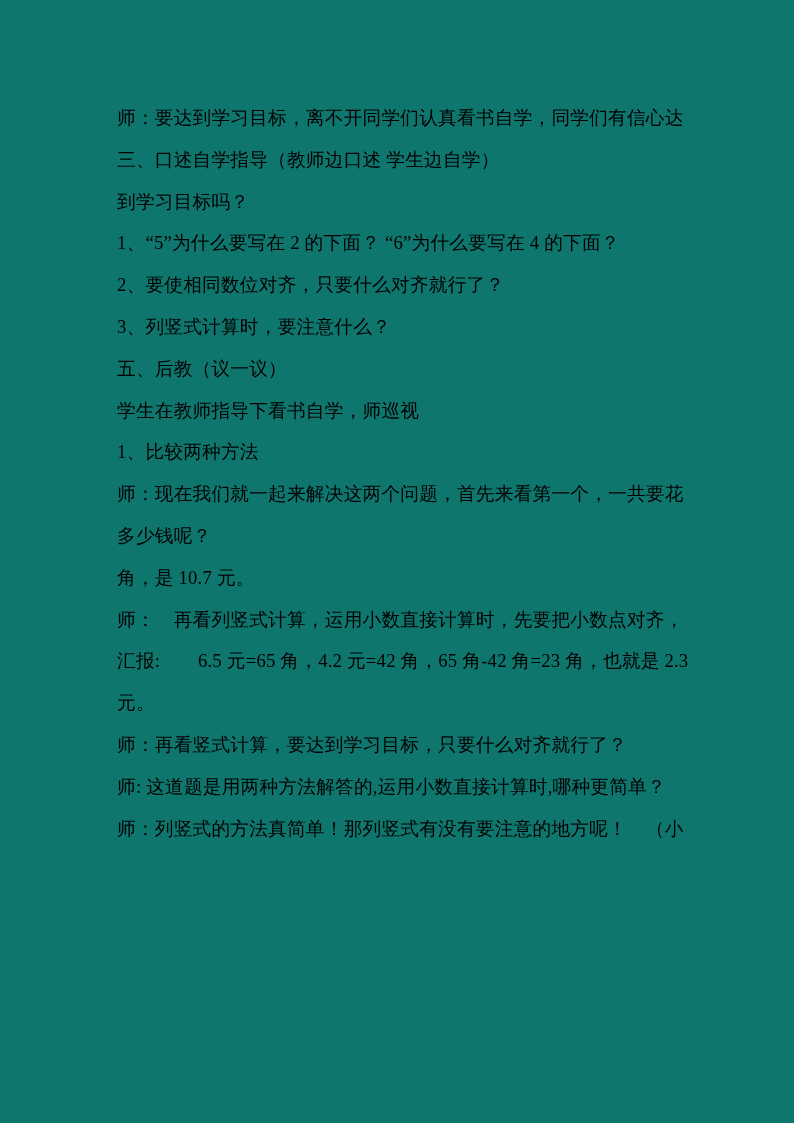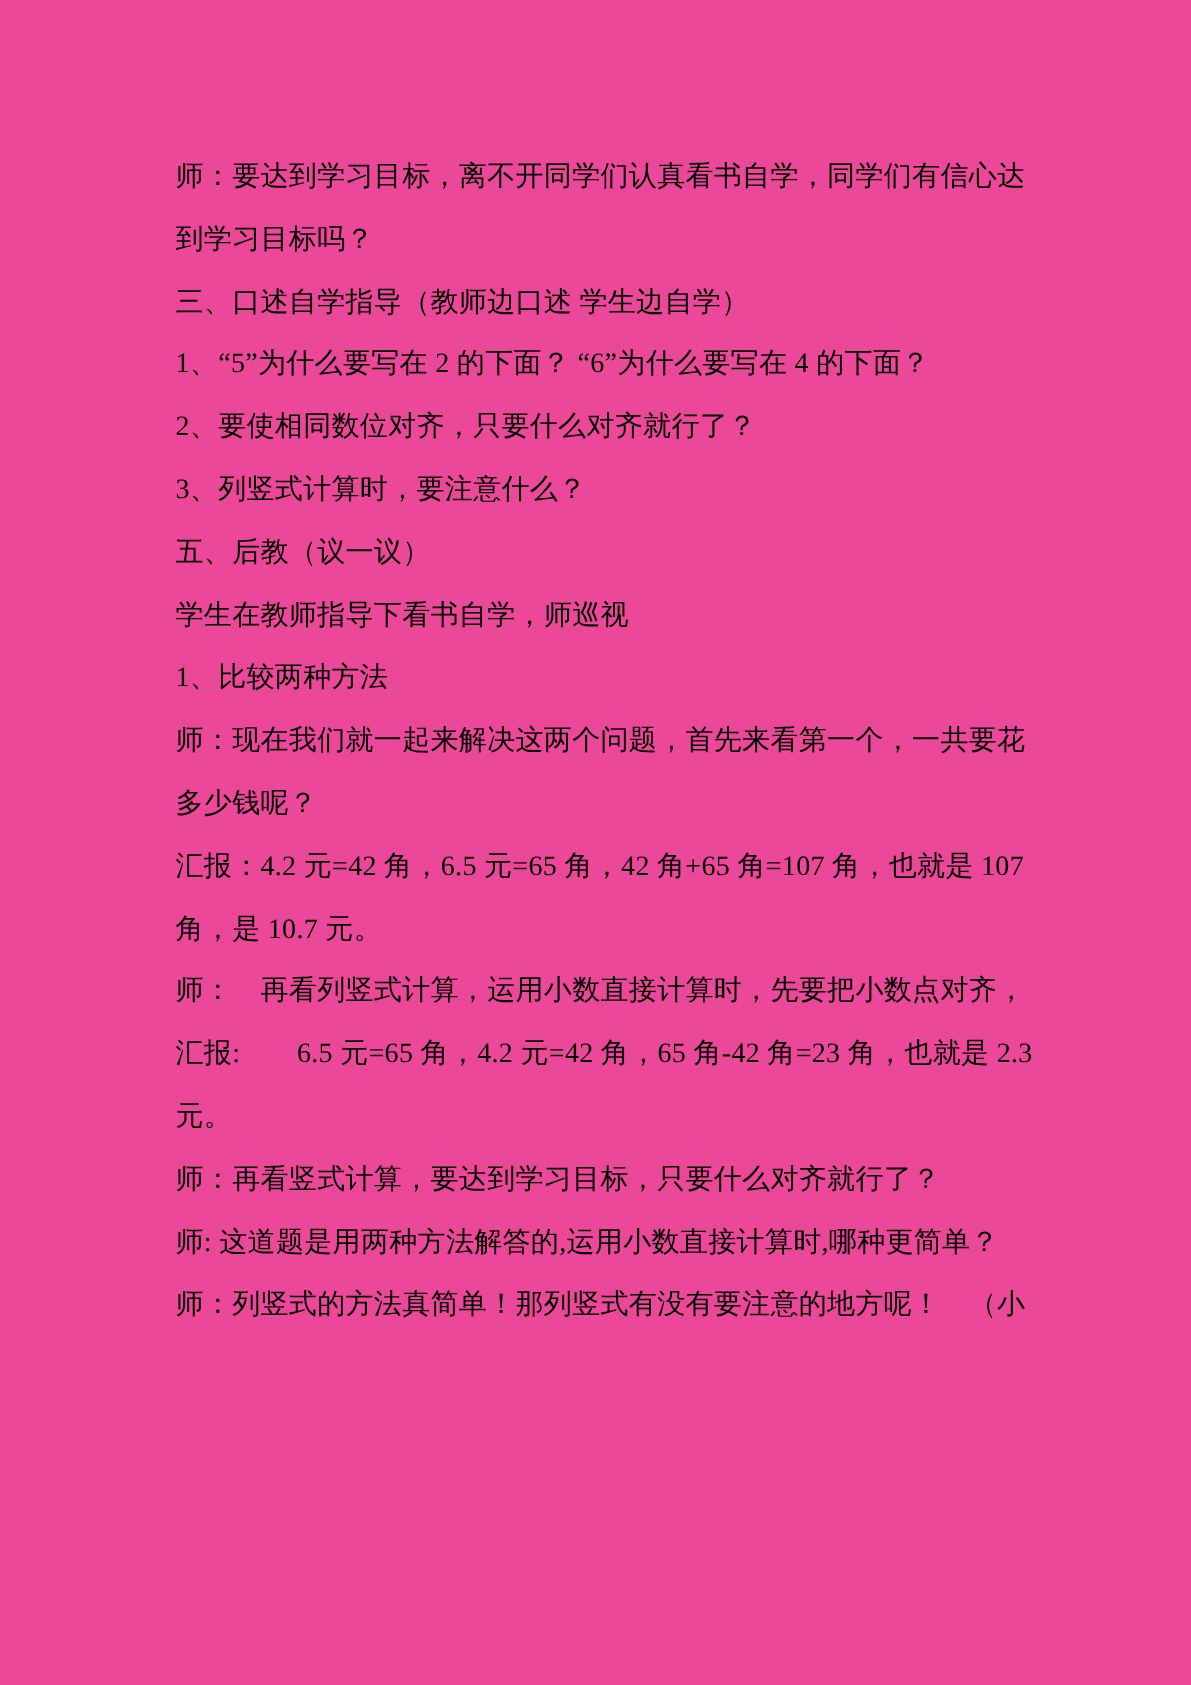--- a/index.html
+++ b/index.html
@@ -4,21 +4,21 @@
 <style>
   html, body {
     margin: 0;
     padding: 0;
     background: #ffffff;
   }
   .page {
     position: relative;
     width: 794px;
     height: 1123px;
-    background: #ec4899;
+    background: #0f766e;
     overflow: hidden;
     font-family: "Liberation Serif", "DejaVu Serif", serif;
   }
   .doc-content {
     position: absolute;
     left: 117px;
     top: 97px;
     width: 600px;
     color: #000000;
     font-size: 18.7px;
@@ -29,31 +29,30 @@
     white-space: pre;
     letter-spacing: 0.2px;
   }
 </style>
 </head>
 <body>
 
 <div class="page">
   <div class="doc-content">
     <div class="doc-line">师：要达到学习目标，离不开同学们认真看书自学，同学们有信心达</div>
+    <div class="doc-line">三、口述自学指导（教师边口述 学生边自学）</div>
     <div class="doc-line">到学习目标吗？</div>
-    <div class="doc-line">三、口述自学指导（教师边口述 学生边自学）</div>
     <div class="doc-line">1、“5”为什么要写在 2 的下面？ “6”为什么要写在 4 的下面？</div>
     <div class="doc-line">2、要使相同数位对齐，只要什么对齐就行了？</div>
     <div class="doc-line">3、列竖式计算时，要注意什么？</div>
     <div class="doc-line">五、后教（议一议）</div>
     <div class="doc-line">学生在教师指导下看书自学，师巡视</div>
     <div class="doc-line">1、比较两种方法</div>
     <div class="doc-line">师：现在我们就一起来解决这两个问题，首先来看第一个，一共要花</div>
     <div class="doc-line">多少钱呢？</div>
-    <div class="doc-line">汇报：4.2 元=42 角，6.5 元=65 角，42 角+65 角=107 角，也就是 107</div>
     <div class="doc-line">角，是 10.7 元。</div>
     <div class="doc-line">师：　再看列竖式计算，运用小数直接计算时，先要把小数点对齐，</div>
     <div class="doc-line">汇报:　　6.5 元=65 角，4.2 元=42 角，65 角-42 角=23 角，也就是 2.3</div>
     <div class="doc-line">元。</div>
     <div class="doc-line">师：再看竖式计算，要达到学习目标，只要什么对齐就行了？</div>
     <div class="doc-line">师: 这道题是用两种方法解答的,运用小数直接计算时,哪种更简单？</div>
     <div class="doc-line">师：列竖式的方法真简单！那列竖式有没有要注意的地方呢！　（小</div>
   </div>
 </div>
 

